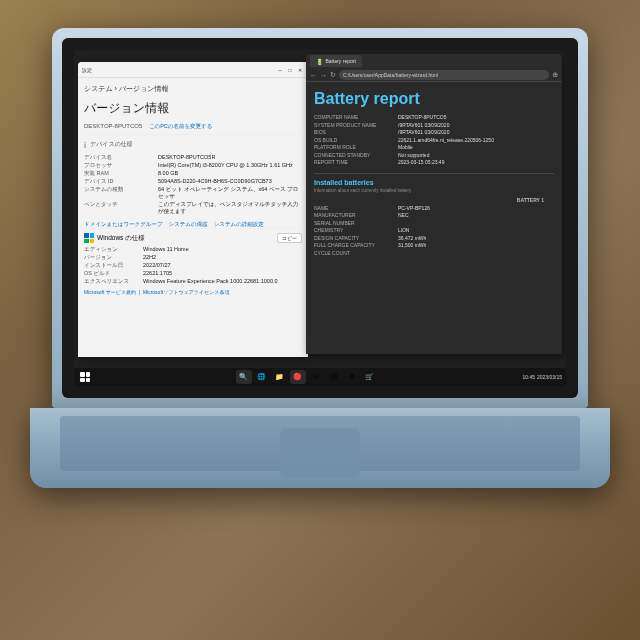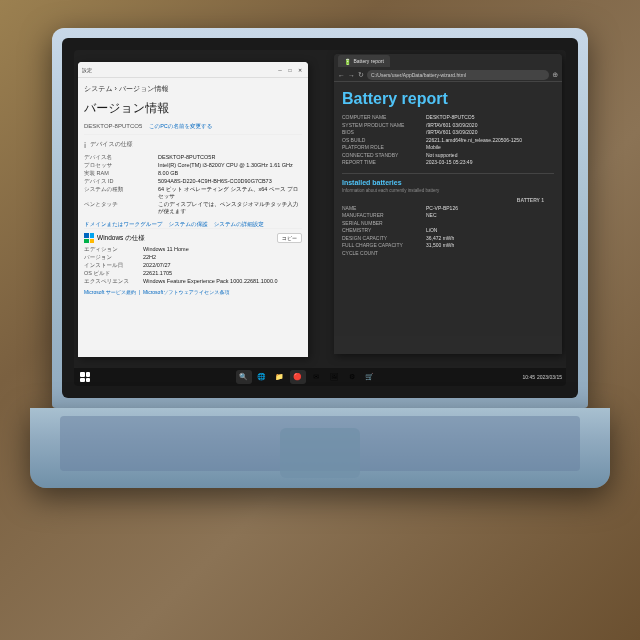--- a/index.html
+++ b/index.html
@@ -204,21 +204,20 @@
       top: 4px;
       left: 232px;
       right: 4px;
       height: 300px;
       background: #2b2b2b;
       border-radius: 4px 4px 0 0;
       overflow: hidden;
       box-shadow: 2px 2px 8px rgba(0,0,0,0.5);
       font-size: 6px;
       color: #ccc;
-      margin-left: 28px;
     }
 
     .tab-bar {
       height: 14px;
       background: #2b2b2b;
       display: flex;
       align-items: center;
       padding: 0 4px;
     }
 

